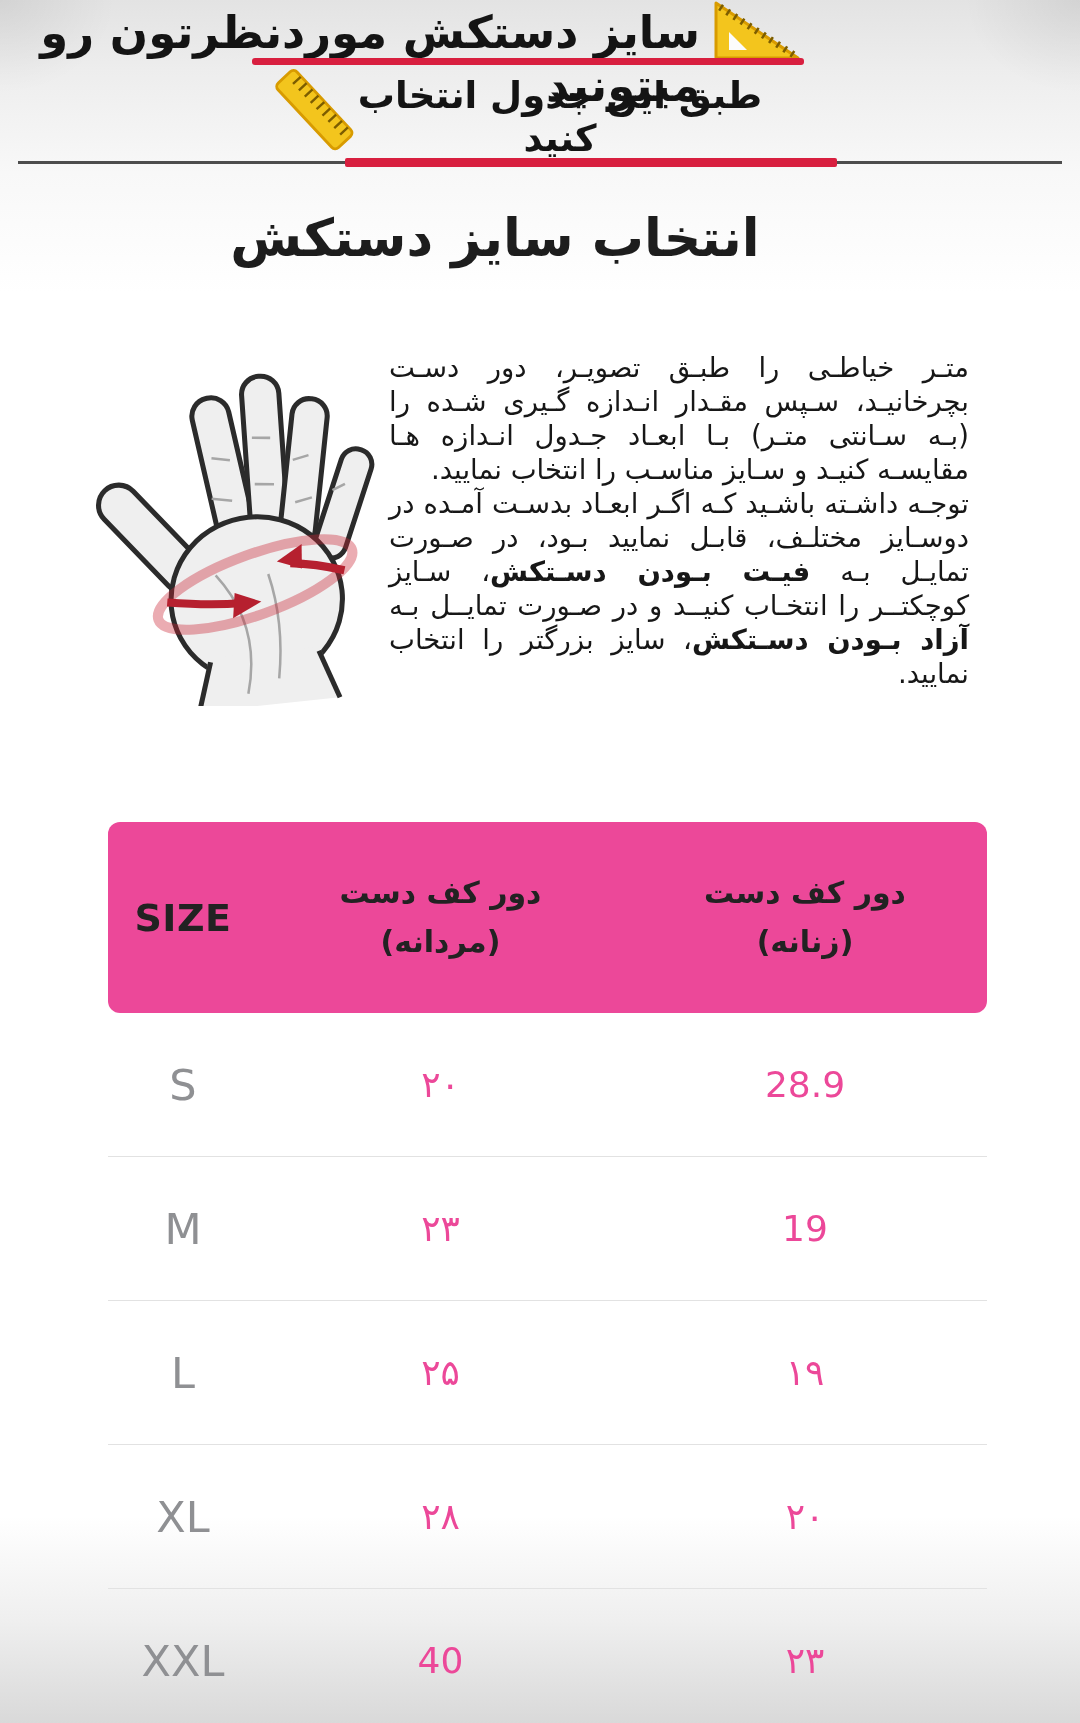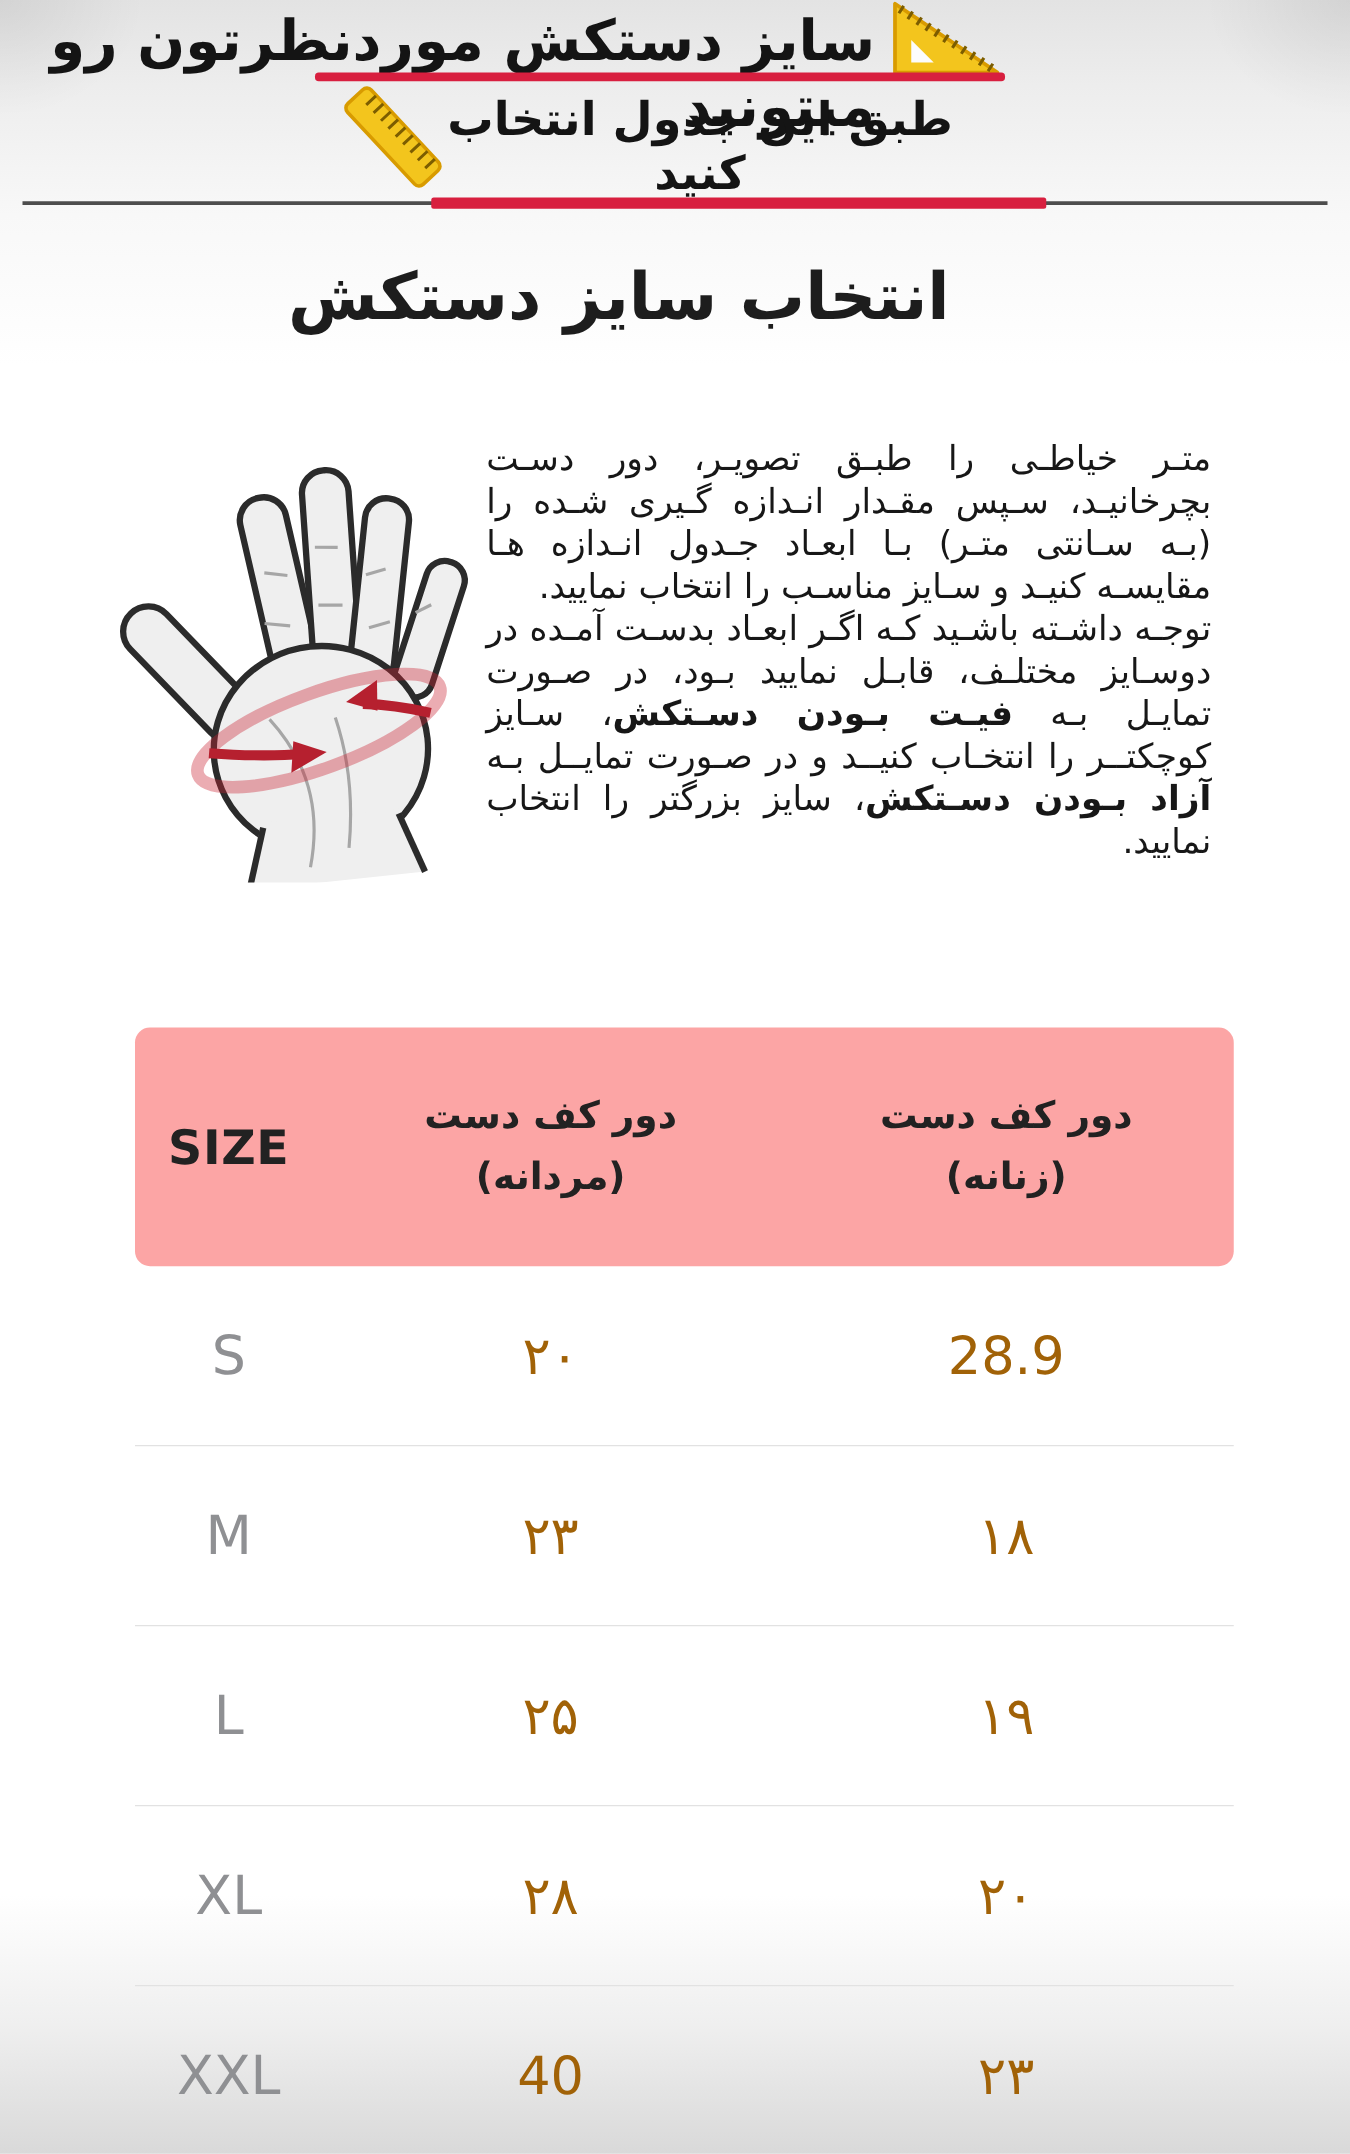--- a/index.html
+++ b/index.html
@@ -41,33 +41,33 @@
     direction:rtl;text-align:justify;font-size:27.5px;line-height:34px;
     color:#171717;font-weight:500;
   }
   .instructions p{margin:0;}
   .instructions .b{font-weight:800;}
 
   
   .size-table{position:absolute;left:108px;top:822px;width:879px;}
   .t-head{
     display:grid;grid-template-columns:150px 365px 364px;
-    background:#fca5a5;border-radius:12px;height:191px;align-items:center;
+    background:#ec4899;border-radius:12px;height:191px;align-items:center;
   }
   .t-head .cell{display:flex;flex-direction:column;align-items:center;justify-content:center;}
   .h-size{font-size:38px;font-weight:600;color:#222;letter-spacing:0.5px;}
   .h-fa{direction:rtl;text-align:right;font-size:30px;font-weight:700;color:#222;line-height:1.62;}
   .t-row{
     display:grid;grid-template-columns:150px 365px 364px;
     height:143px;align-items:center;
   }
   .t-row + .t-row{border-top:1px solid #e2e2e2;}
   .t-row .cell{text-align:center;}
   .v-size{font-size:43px;color:#8f9093;font-weight:400;}
-  .v-num{direction:rtl;font-size:42px;color:#a16207;font-weight:400;}
+  .v-num{direction:rtl;font-size:36px;color:#ec4899;font-weight:400;}
 </style>
 </head>
 <body>
 
 <div class="page">
 
   <div class="b1-text">سایز دستکش موردنظرتون رو میتونید</div>
 
   <div class="b1-icon">
     <svg width="100" height="62" viewBox="0 0 100 62">
@@ -150,21 +150,21 @@
     </div>
 
     <div class="t-row">
       <div class="cell v-size">S</div>
       <div class="cell v-num">۲۰</div>
       <div class="cell v-num">28.9</div>
     </div>
     <div class="t-row">
       <div class="cell v-size">M</div>
       <div class="cell v-num">۲۳</div>
-      <div class="cell v-num">۱۸</div>
+      <div class="cell v-num">19</div>
     </div>
     <div class="t-row">
       <div class="cell v-size">L</div>
       <div class="cell v-num">۲۵</div>
       <div class="cell v-num">۱۹</div>
     </div>
     <div class="t-row">
       <div class="cell v-size">XL</div>
       <div class="cell v-num">۲۸</div>
       <div class="cell v-num">۲۰</div>

